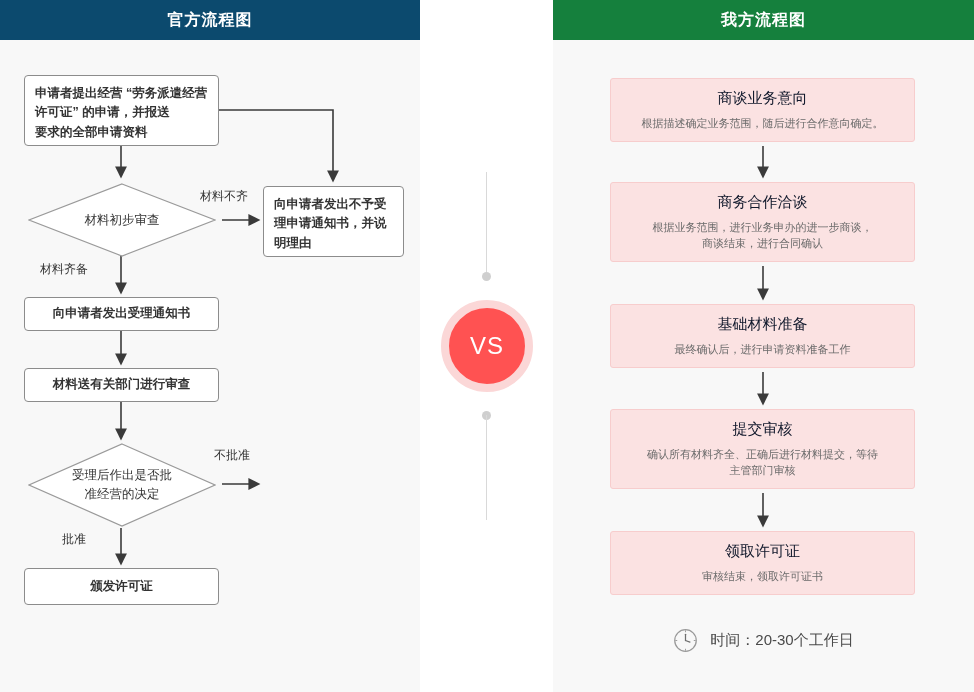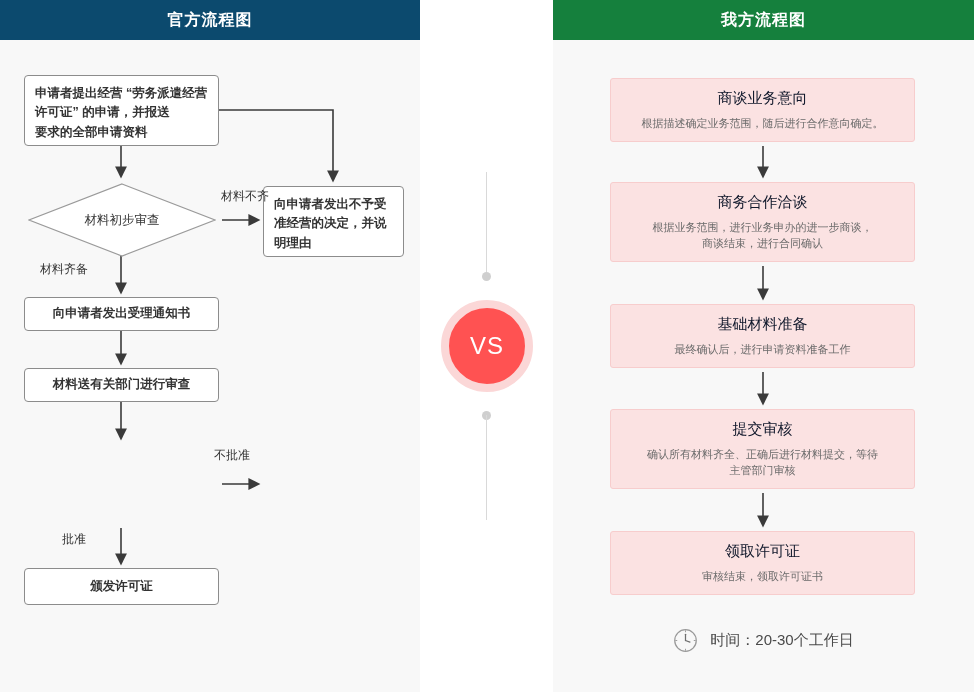--- a/index.html
+++ b/index.html
@@ -124,35 +124,44 @@
 
     <div class="of-diamond" style="left:28px;top:183px;width:188px;height:74px;">
       <svg class="dshape" viewBox="0 0 188 74" preserveAspectRatio="none">
         <polygon points="94,1 187,37 94,73 1,37" fill="#ffffff" stroke="#9a9a9a" stroke-width="1.2"></polygon>
       </svg>
       <span class="dlabel">材料初步审查</span>
     </div>
 
     <div class="of-box left" style="left:263px;top:186px;width:141px;height:71px;">
       <div>向申请者发出不予受</div>
-      <div>准经营的决定，并说</div>
+      <div>理申请通知书，并说</div>
       <div>明理由</div>
     </div>
 
-    <span class="lbl" style="left:200px;top:188px;margin-left:21px;">材料不齐</span>
+    <span class="lbl" style="left:200px;top:188px;">材料不齐</span>
     <span class="lbl" style="left:40px;top:261px;">材料齐备</span>
 
     <div class="of-box center" style="left:24px;top:297px;width:195px;height:34px;">
       <span>向申请者发出受理通知书</span>
     </div>
 
     <div class="of-box center" style="left:24px;top:368px;width:195px;height:34px;">
       <span>材料送有关部门进行审查</span>
     </div>
 
+    <div class="of-diamond" style="left:28px;top:443px;width:188px;height:84px;">
+      <svg class="dshape" viewBox="0 0 188 84" preserveAspectRatio="none">
+        <polygon points="94,1 187,42 94,83 1,42" fill="#ffffff" stroke="#9a9a9a" stroke-width="1.2"></polygon>
+      </svg>
+      <span class="dlabel">
+        <span>受理后作出是否批</span><br>
+        <span>准经营的决定</span>
+      </span>
+    </div>
 
 
     <span class="lbl" style="left:214px;top:447px;">不批准</span>
     <span class="lbl" style="left:62px;top:531px;">批准</span>
 
     <div class="of-box center" style="left:24px;top:568px;width:195px;height:37px;">
       <span>颁发许可证</span>
     </div>
   </div>
 

